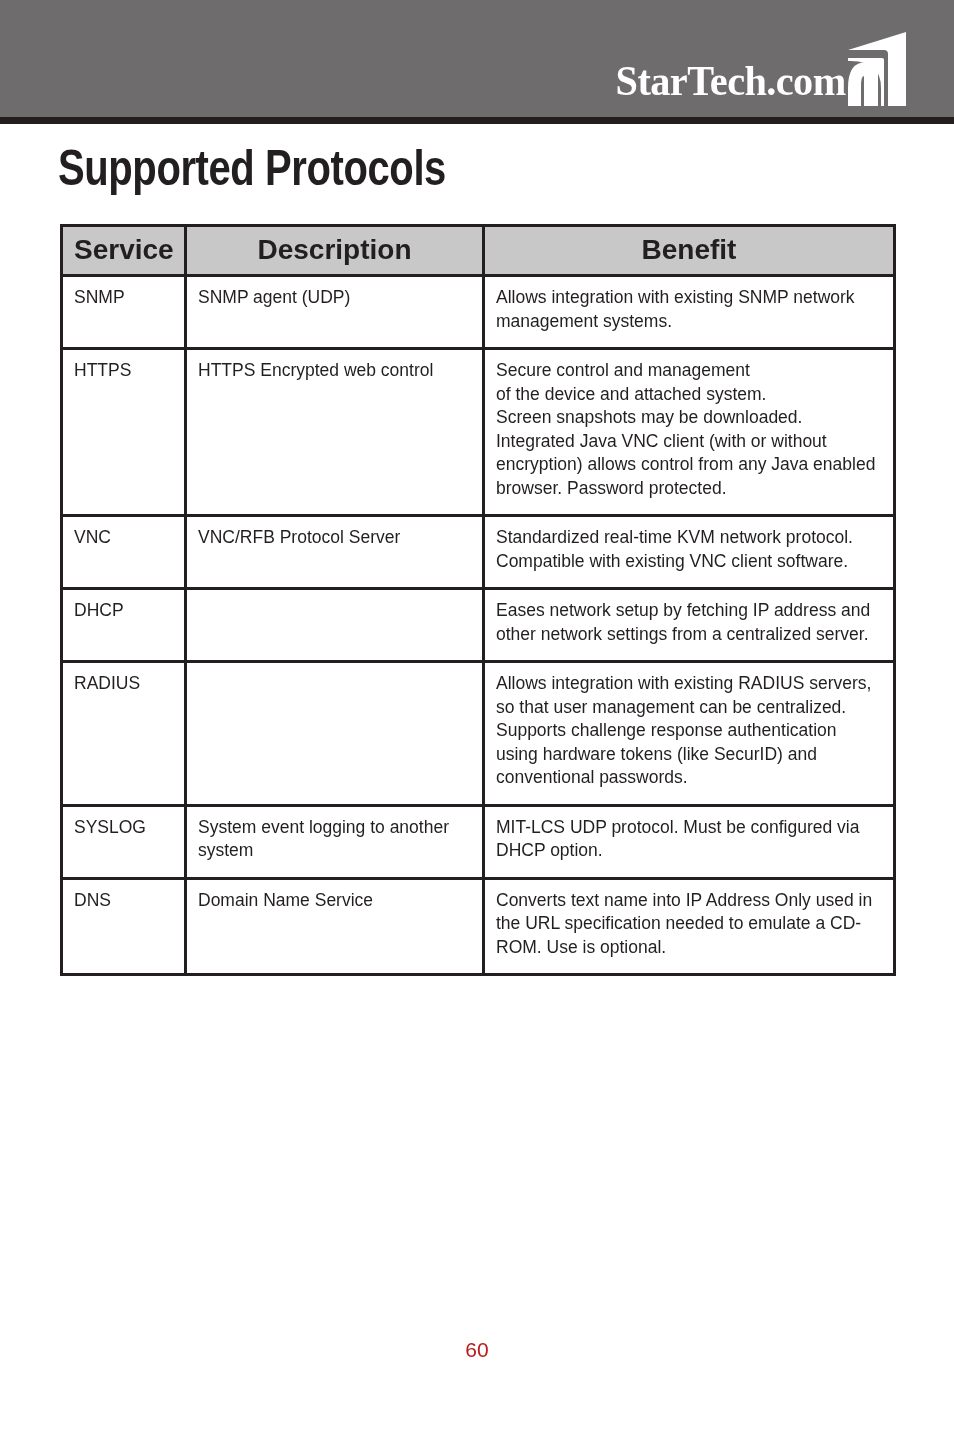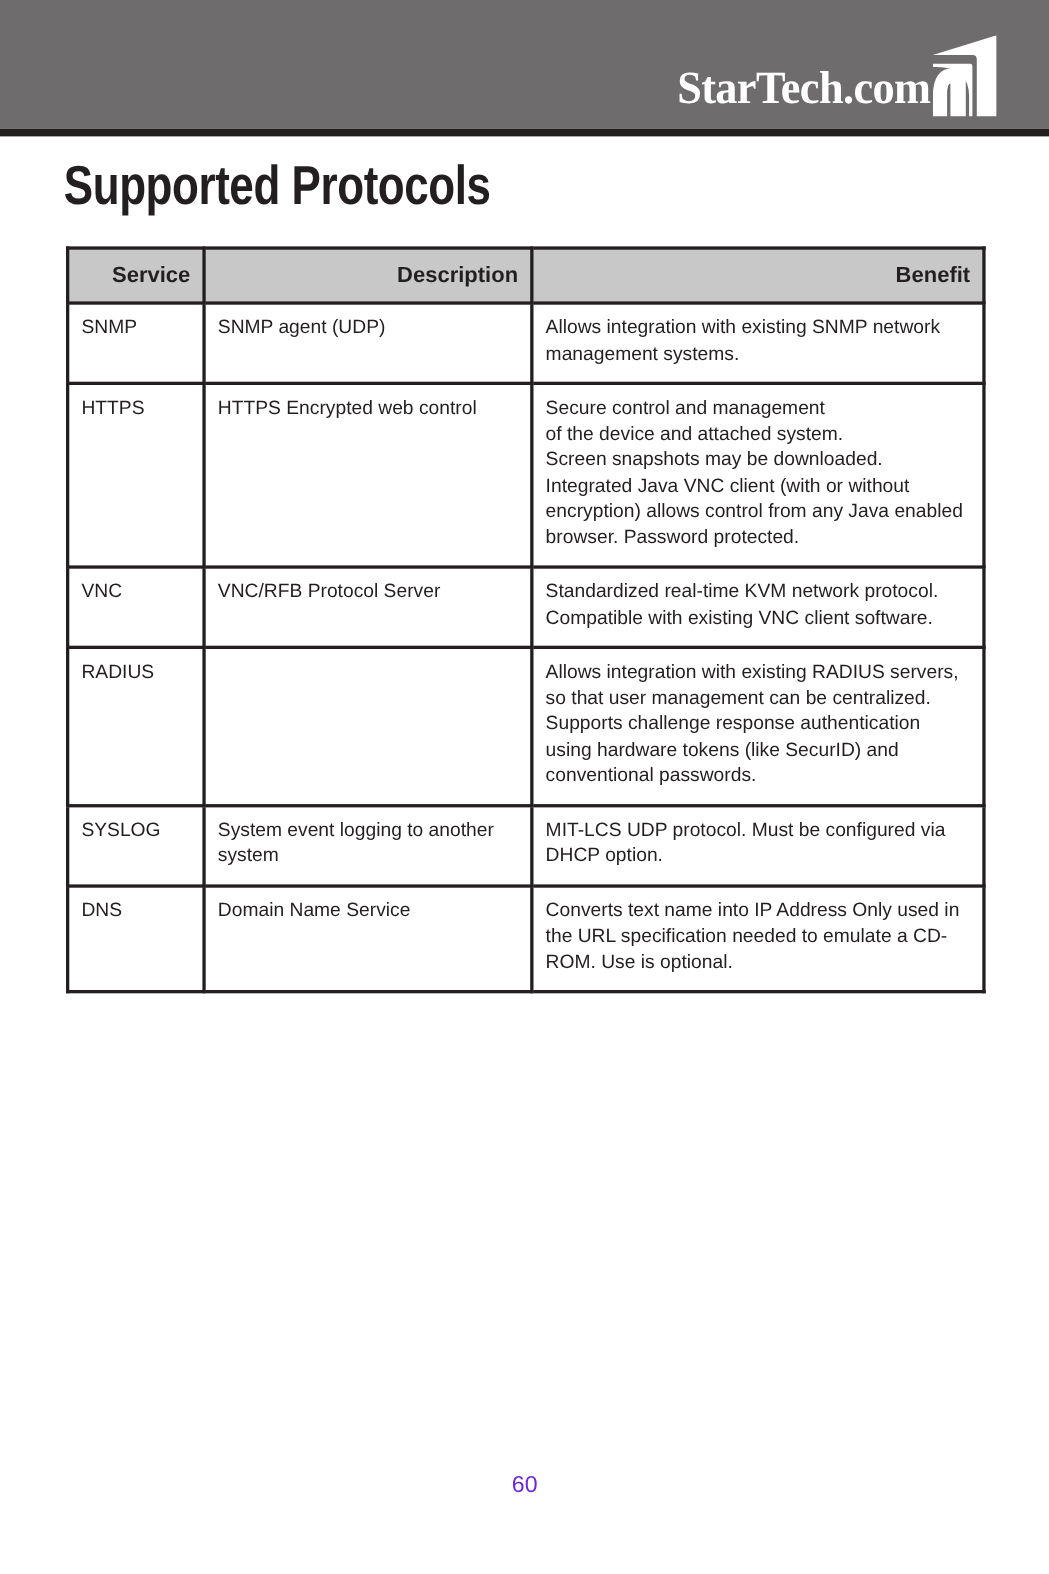--- a/index.html
+++ b/index.html
@@ -97,43 +97,43 @@
     border: 3px solid #231f20;
     vertical-align: top;
     padding: 9px 11px 14px 11px;
     font-size: 17.5px;
     line-height: 23.5px;
     color: #231f20;
   }
   .proto-table thead th {
     background: #c8c8c8;
     font-weight: bold;
-    font-size: 20px;
+    font-size: 28px;
     line-height: 26px;
     padding: 10px 11px 11px 11px;
-    text-align: right;
+    text-align: center;
   }
   .proto-table tbody td.cell-service {
     white-space: nowrap;
   }
   .cell-text {
     display: block;
     white-space: pre-line;
   }
 
   
   .page-number {
     position: absolute;
     left: 0;
     top: 1338px;
     width: 954px;
     text-align: center;
     font-size: 21px;
     line-height: 24px;
-    color: #6d28d9;
+    color: #b91c1c;
   }
 </style>
 </head>
 <body>
 
 <div class="banner"></div>
 <div class="banner-rule"></div>
 
 <div class="logo">
   <span class="logo-wordmark">StarTech.com</span>
@@ -193,20 +193,31 @@
         </td>
       <td class="cell-description">
           <span class="cell-text">VNC/RFB Protocol Server</span>
         </td>
       <td class="cell-benefit">
           <span class="cell-text">Standardized real-time KVM network protocol. Compatible with existing VNC client software.</span>
         </td>
     </tr>
     <tr>
       <td class="cell-service">
+          <span class="cell-text">DHCP</span>
+        </td>
+      <td class="cell-description">
+          <span class="cell-text"></span>
+        </td>
+      <td class="cell-benefit">
+          <span class="cell-text">Eases network setup by fetching IP address and other network settings from a centralized server.</span>
+        </td>
+    </tr>
+    <tr>
+      <td class="cell-service">
           <span class="cell-text">RADIUS</span>
         </td>
       <td class="cell-description">
           <span class="cell-text"></span>
         </td>
       <td class="cell-benefit">
           <span class="cell-text">Allows integration with existing RADIUS servers, so that user management can be centralized. Supports challenge response authentication using hardware tokens (like SecurID) and conventional passwords.</span>
         </td>
     </tr>
     <tr>

